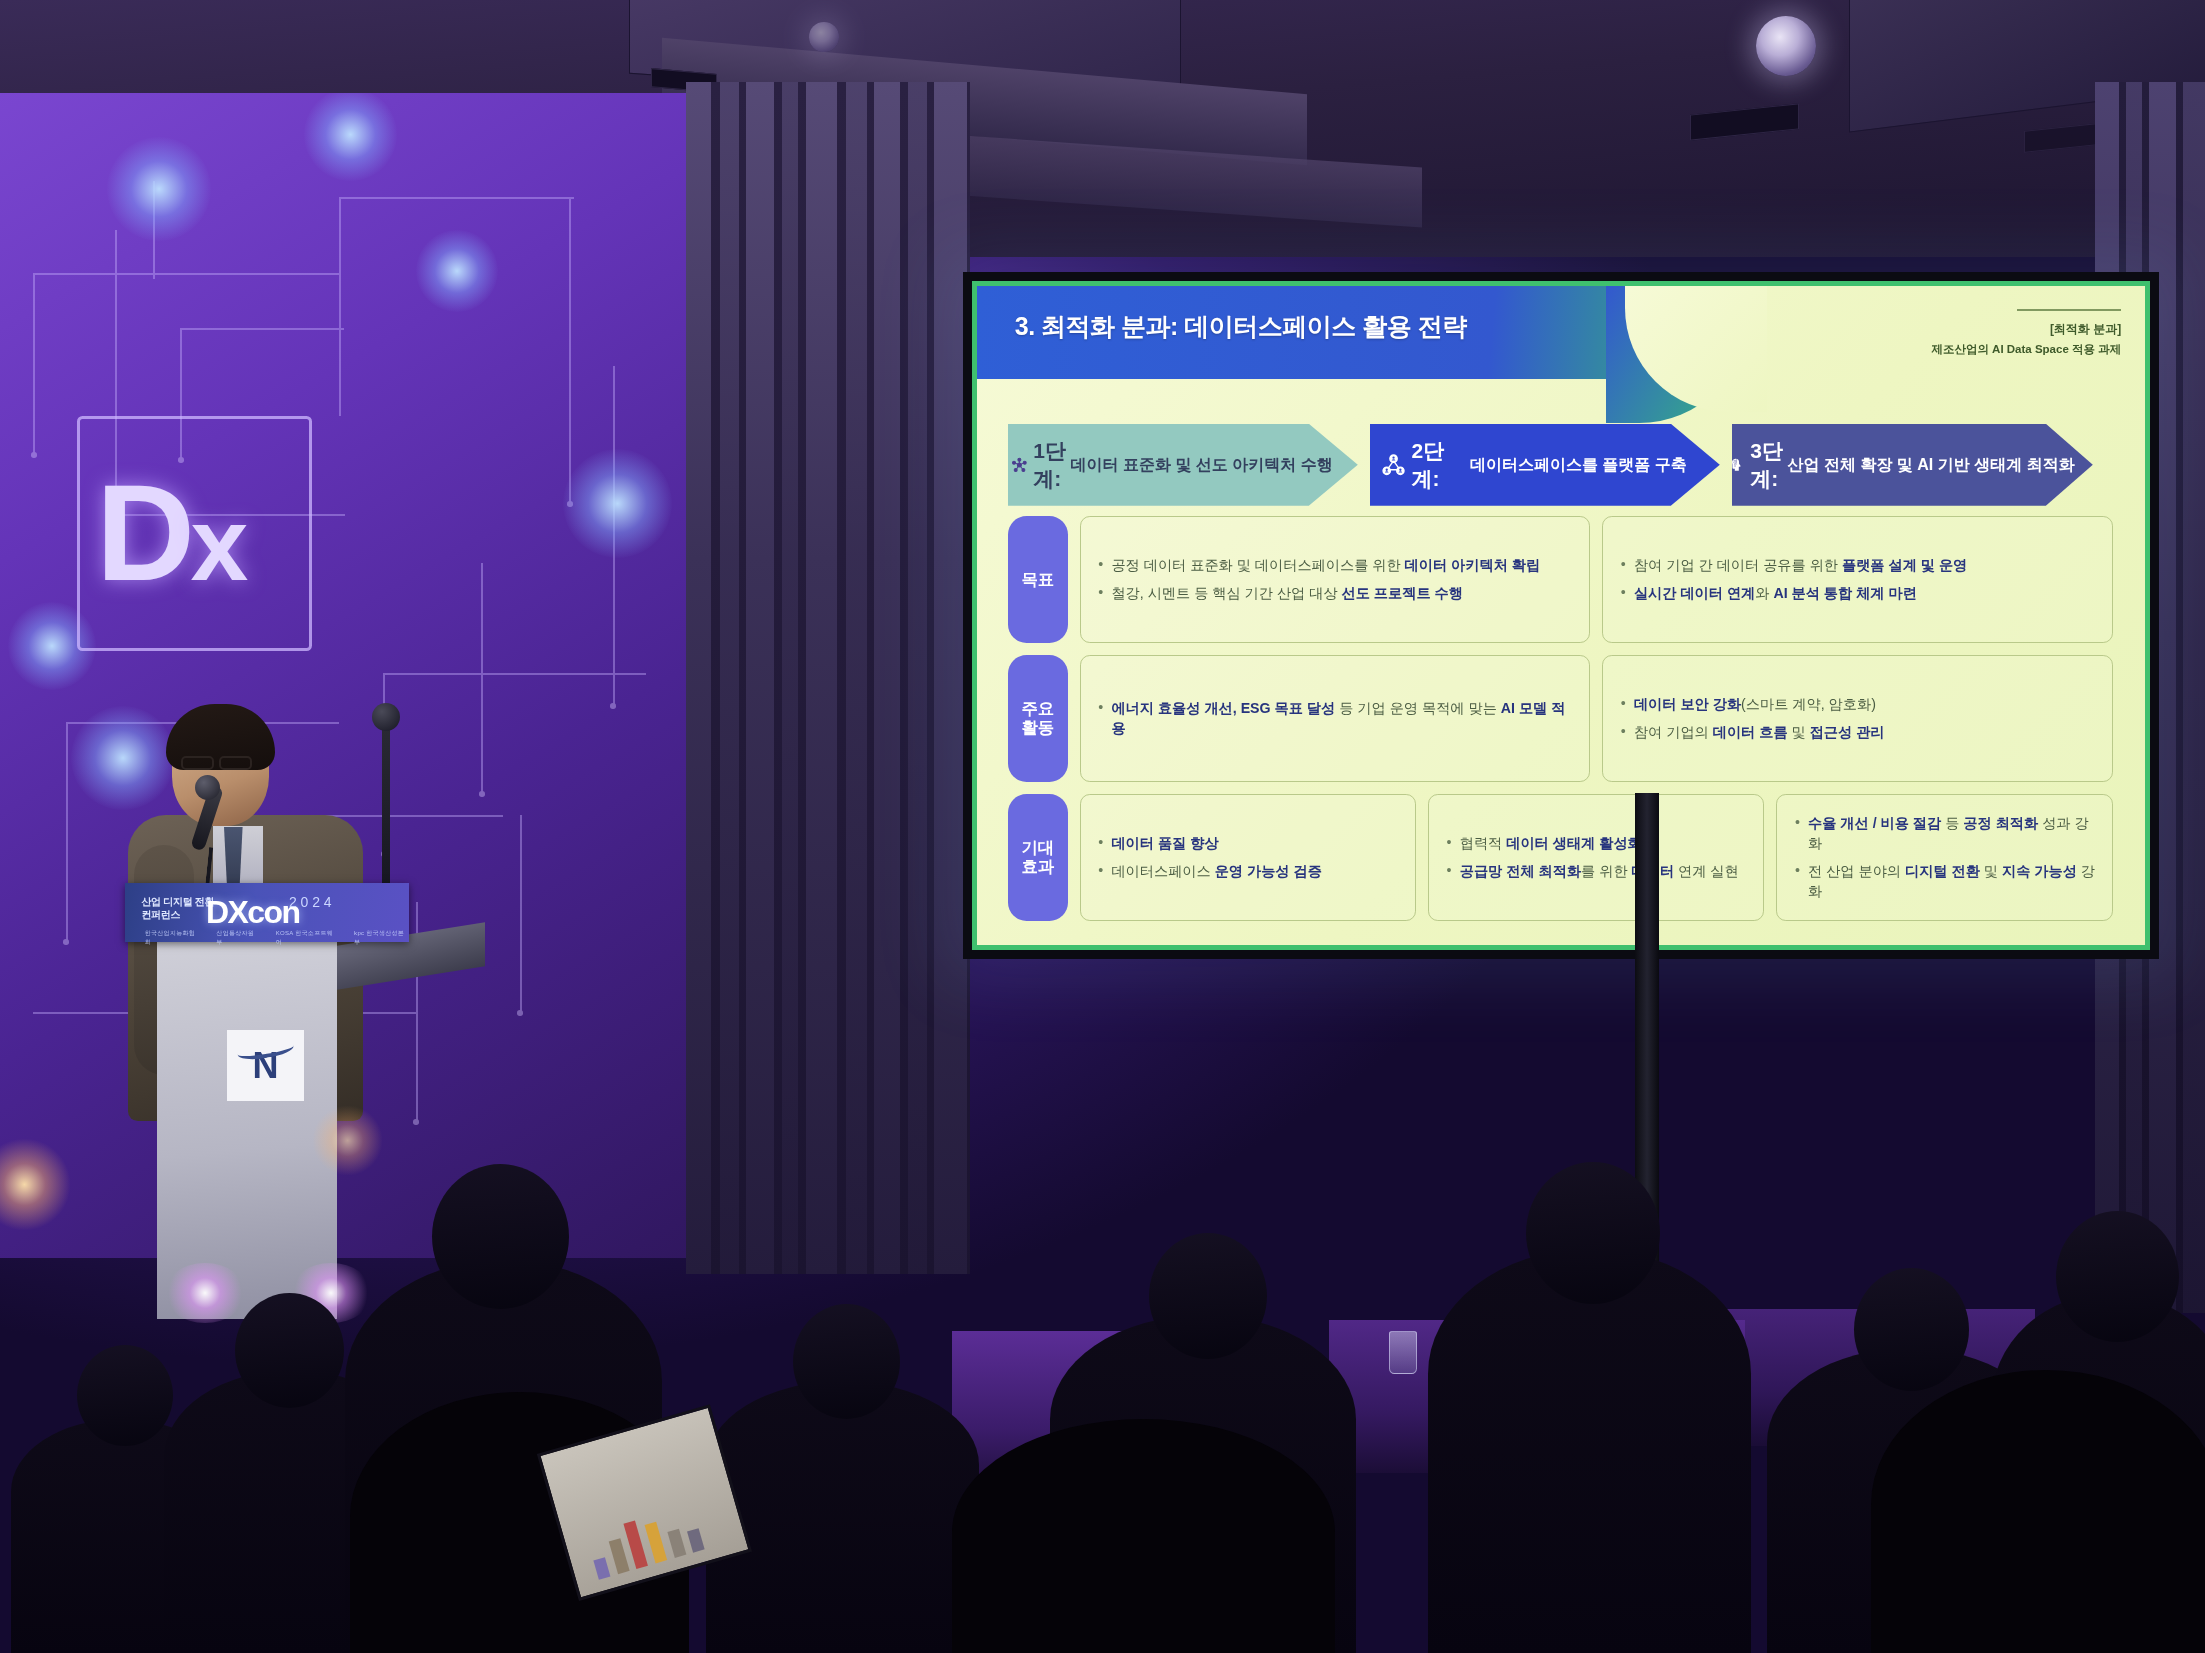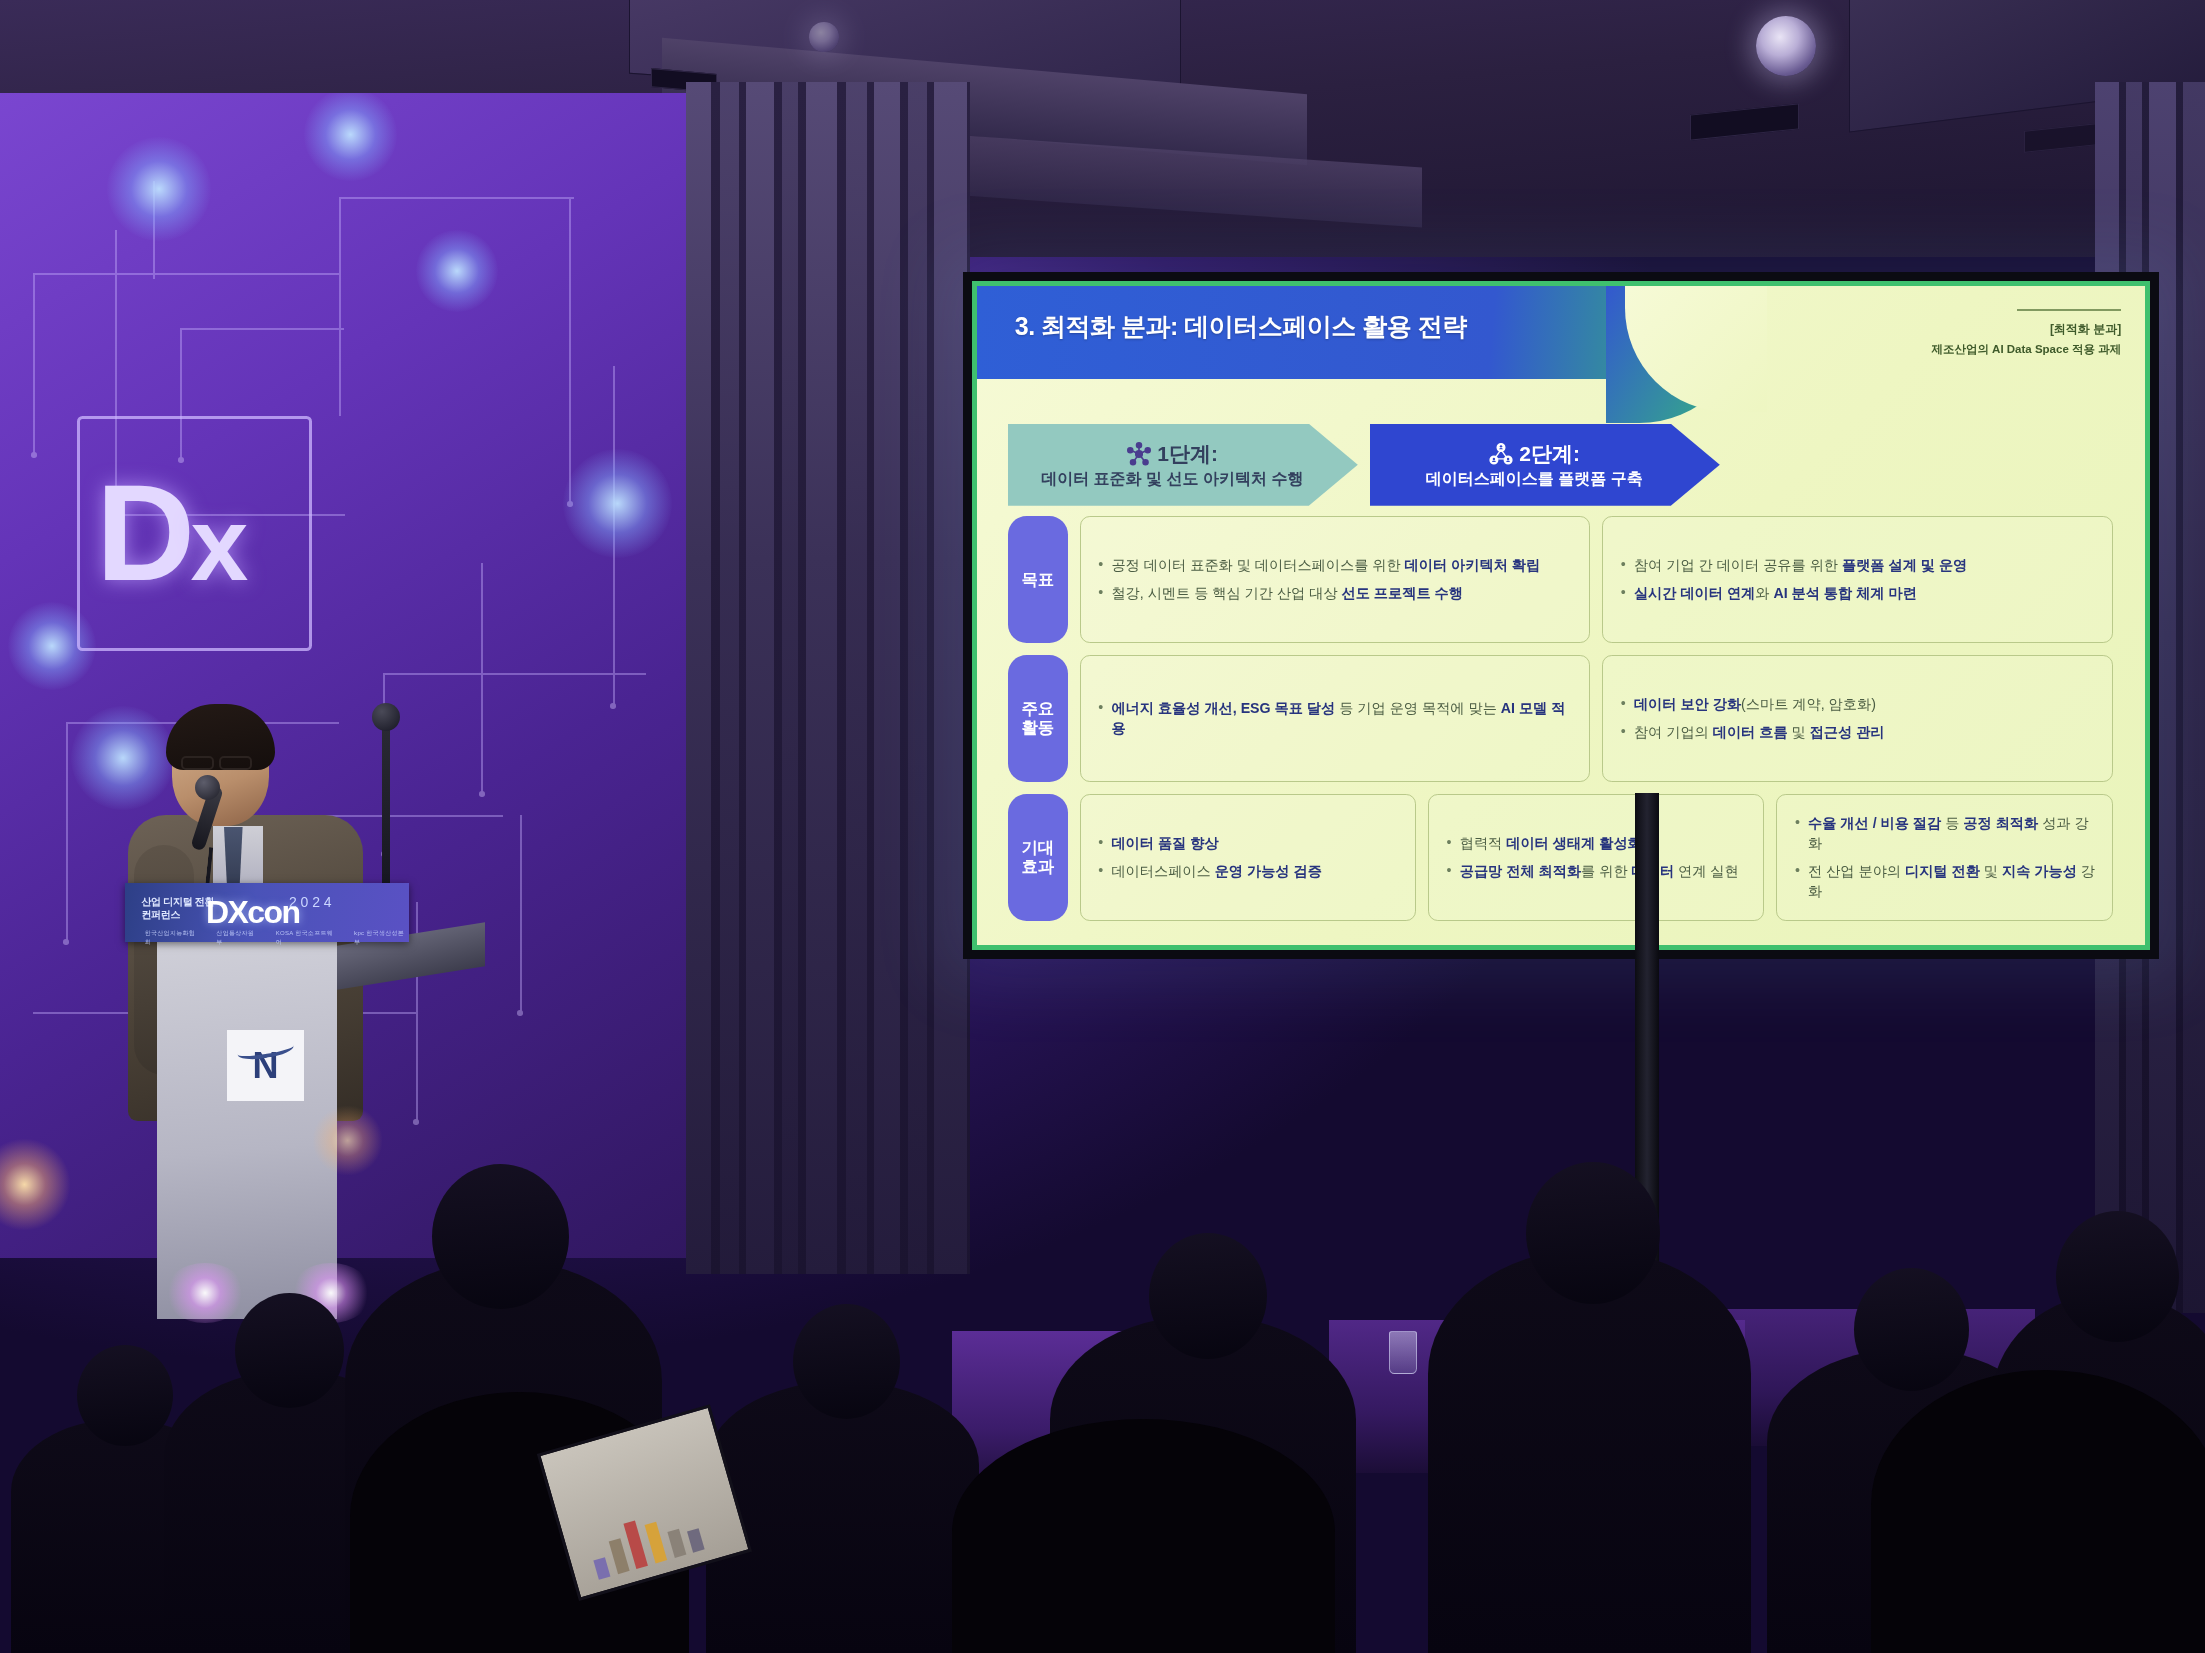--- a/index.html
+++ b/index.html
@@ -66,21 +66,21 @@
              background:linear-gradient(135deg,#f6fad6,#eef6c2); border-bottom-left-radius:104px; }
   .slide-title { position:absolute; left:38px; top:24px; color:#ffffff;
                  font-size:25px; font-weight:700; letter-spacing:-0.5px;
                  text-shadow:0 1.1px 2.2px rgba(0,0,0,.25); }
   .meta { position:absolute; right:24px; top:23px; text-align:right; }
   .meta-rule { width:104px; height:2.7px; background:#5c7a3f; margin-left:auto; margin-bottom:9.8px; opacity:.75; }
   .meta-l1 { font-size:12px; color:#3e5a2a; font-weight:700; margin-bottom:3.3px; }
   .meta-l2 { font-size:11.5px; color:#3e5a2a; font-weight:700; }
 
   .arrows { position:absolute; left:31px; top:138px; width:1099px; height:82px; display:flex; gap:12px; }
-  .arrow { position:relative; height:82px; display:flex; flex-direction:column;
+  .arrow { position:relative; height:82px; display:flex; flex-direction:row;
            align-items:center; justify-content:center; padding:3.3px 33px 3.3px 12px; }
   .arrow.a1 { width:350px; background:#93c9c0;
               clip-path: polygon(0 0, 86% 0, 100% 50%, 86% 100%, 0 100%); }
   .arrow.a2 { width:350px; background:#2f46d0;
               clip-path: polygon(0 0, 86% 0, 100% 50%, 86% 100%, 0 100%); }
   .arrow.a3 { width:361px; background:#4b539b;
               clip-path: polygon(0 0, 87% 0, 100% 50%, 87% 100%, 0 100%); }
   .arrow-top { display:flex; align-items:center; gap:6.6px; }
   .arrow-ico { width:24px; height:24px; display:block; }
   .arrow-stage { font-size:21px; font-weight:700; }
@@ -308,20 +308,36 @@
                   <path d="M5.4 36.5a3.8 3.8 0 0 1 7.2 0z"></path>
                 <circle cx="35" cy="31" r="2.2"></circle>
                   <path d="M31.4 36.5a3.8 3.8 0 0 1 7.2 0z"></path>
               </g>
             </svg>
             <span class="arrow-stage">2단계:</span>
           </div>
           <div class="arrow-sub">데이터스페이스를 플랫폼 구축</div>
         </div>
 
+        <div class="arrow a3">
+          <div class="arrow-top">
+            <svg class="arrow-ico" viewBox="0 0 44 44">
+              <path d="M30 12c0-5-4.5-8.5-10-8.5S9 7.5 9 13c0 3.2 1.3 5.3 1.3 7.6V30c0 2 1.3 3.4 3.4 3.4h3.6v6h12V27h3.6c1.5 0 2.1-1.4 1.3-2.6L30 18z" fill="#ffffff"></path>
+              <g stroke="#4b539b" stroke-width="1.6" fill="none" stroke-linecap="round">
+                <path d="M14 9c1.6-1.6 4-1.6 5.6 0"></path>
+                  <path d="M14 14c2-2 5-2 7 0"></path>
+                <path d="M16 19c2-1.6 4.6-1.6 6.6 0"></path>
+                  <path d="M22 6v8"></path>
+                  <path d="M18 21v6"></path>
+              </g>
+            </svg>
+            <span class="arrow-stage">3단계:</span>
+          </div>
+          <div class="arrow-sub">산업 전체 확장 및 AI 기반 생태계 최적화</div>
+        </div>
       </div>
 
       <div class="grid">
         <div class="grow">
           <div class="rowlabel">목표</div>
           <div class="cells">
             <div class="cell">
               <div class="bul">공정 데이터 표준화 및 데이터스페이스를 위한 <b>데이터 아키텍처 확립</b></div>
               <div class="bul">철강, 시멘트 등 핵심 기간 산업 대상 <b>선도 프로젝트 수행</b></div>
             </div>

